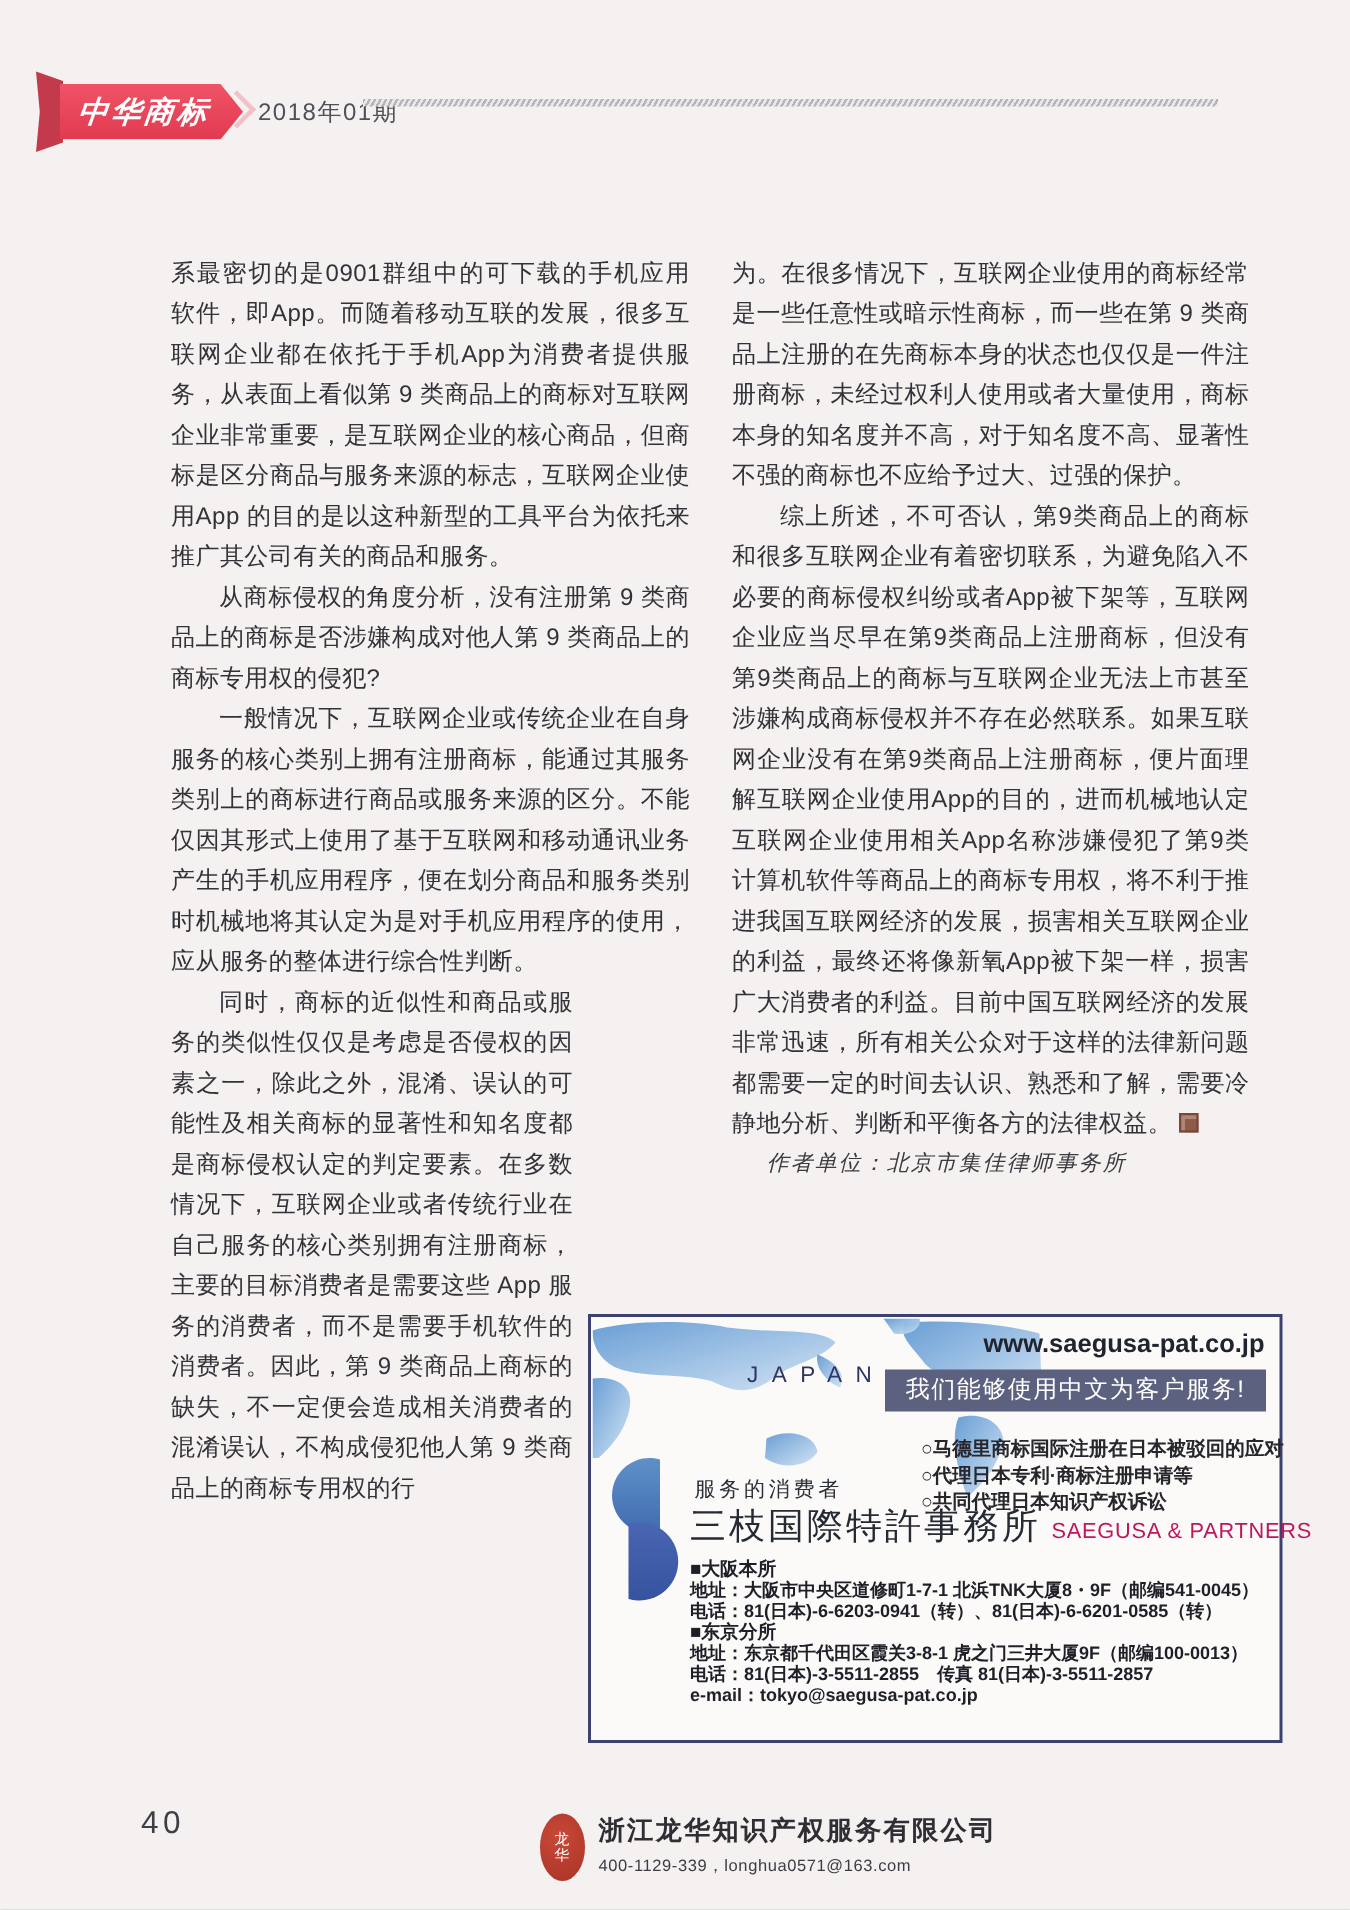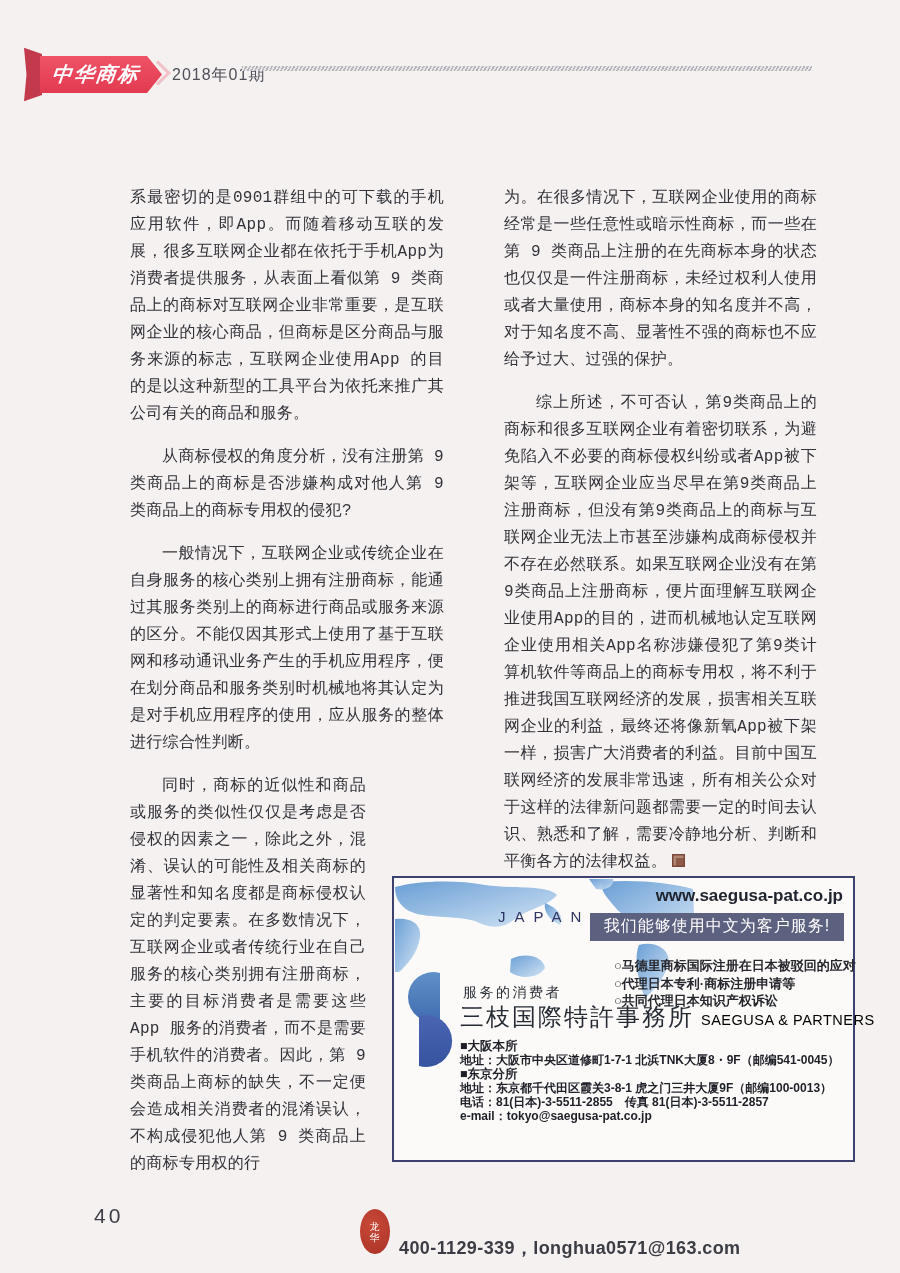--- a/index.html
+++ b/index.html
@@ -16,21 +16,21 @@
   .ribbon-title{color:#fff;font-family:"DejaVu Serif",serif;font-style:italic;font-weight:bold;
                 font-size:20px;letter-spacing:2px;transform:skewX(-6deg);padding-right:10px;white-space:nowrap;}
   .ribbon-chevron{position:absolute;left:149px;top:64px;width:15px;height:15px;
                   border-top:3px solid #f0b2ba;border-right:3px solid #f0b2ba;transform:rotate(45deg);opacity:.75;}
   .issue{position:absolute;left:172px;top:65px;font-size:16px;color:#4f5058;letter-spacing:1px;}
   .hatch{position:absolute;left:242px;top:66px;width:570px;height:5px;
          background:repeating-linear-gradient(120deg,#b4b4ba 0 1.5px,#e9e7e8 1.5px 3.2px);}
   
   .col{position:absolute;top:169px;font-size:16px;line-height:27px;color:#323238;
        text-align:justify;letter-spacing:.3px;}
-  .col p{margin:16px;font-family:Liberation Mono, monospace;}
+  .col p{margin:0;}
   .col p.ind{text-indent:2em;}
   .col-left{left:114px;width:346px;}
   .col-right{left:488px;width:345px;}
   .wrap-spacer{float:right;width:78px;height:326px;margin-top:27px;}
   .end-seal{display:inline-block;width:13px;height:13px;background:#8f5b49;margin-left:5px;vertical-align:-1px;
             box-shadow:inset 0 0 0 1.5px #7a4838, inset 4px 4px 0 0 rgba(255,235,220,.30);}
   .author{margin-top:13px;font-family:"DejaVu Serif",serif;font-style:italic;font-size:14.5px;
           color:#3a3a40;text-indent:1.6em;letter-spacing:1.5px;text-align:left;}
   
   .ad{position:absolute;left:392px;top:876px;width:463px;height:286px;background:#fbfaf9;
@@ -40,33 +40,33 @@
              color:#2f3563;font-weight:500;}
   .ad-url{position:absolute;right:10px;top:8px;font-size:17px;font-weight:bold;color:#20242e;}
   .ad-banner{position:absolute;right:9px;top:35px;width:254px;background:#5d6180;color:#fff;
              font-weight:normal;font-size:16px;text-align:center;padding:3px 0 4px;letter-spacing:1px;}
   .ad-bullets{position:absolute;left:208px;top:67px;margin:12px;padding:0;list-style:none;
               font-size:13px;font-weight:bold;color:#26262c;line-height:17.5px;white-space:nowrap;}
   .ad-logo{position:absolute;left:12px;top:92px;}
   .firm-type{position:absolute;left:69px;top:106px;font-size:14px;color:#2b2f36;letter-spacing:2.5px;}
   .firm-row{position:absolute;left:66px;top:123px;white-space:nowrap;}
   .firm-name{font-size:24px;color:#262b33;letter-spacing:2px;}
-  .firm-en{font-size:14.5px;color:#000000;margin-left:7px;letter-spacing:.5px;font-weight:500;}
+  .firm-en{font-size:14.5px;color:#be185d;margin-left:7px;letter-spacing:.5px;font-weight:500;}
   .addr{position:absolute;left:66px;top:161px;font-size:12px;font-weight:bold;color:#1e1f27;line-height:14px;white-space:nowrap;}
   .addr .lbl{font-size:12.5px;}
   
   .pageno{position:absolute;left:94px;top:1204px;font-size:21px;color:#3e3e46;letter-spacing:3px;}
   .f-seal{position:absolute;left:360px;top:1209px;width:30px;height:45px;border-radius:50%;
           background:radial-gradient(circle at 40% 35%,#c84837,#a93327);
           display:flex;align-items:center;justify-content:center;}
   .f-seal span{display:block;width:11px;font-size:10px;line-height:11px;color:#fff;
                font-family:"DejaVu Serif",serif;word-break:break-all;text-align:left;}
   .f-company{position:absolute;left:399px;top:1208px;font-size:17.5px;font-weight:bold;
              color:#2e2e34;letter-spacing:1.5px;}
-  .f-contact{position:absolute;left:399px;top:1236px;font-size:18px;font-weight:bold;
+  .f-contact{position:absolute;left:399px;top:1236px;font-size:11px;font-weight:normal;
              color:#3c3c44;letter-spacing:.4px;}
 </style>
 </head>
 <body>
 
 <div class="page">
 
   <div class="ribbon-fold"></div>
   <div class="ribbon">
     <span class="ribbon-title">中华商标</span>
@@ -128,26 +128,28 @@
       <path d="M34,3 A25,25 0 1,0 34,51 Z" fill="url(#lg1)"></path>
       <path d="M13,46 A26,26 0 1,1 13,96 Z" fill="url(#lg2)"></path>
     </svg>
     <div class="firm-type">服务的消费者</div>
     <div class="firm-row">
       <span class="firm-name">三枝国際特許事務所</span><span class="firm-en">SAEGUSA &amp; PARTNERS</span>
     </div>
     <div class="addr">
       <div class="lbl">■大阪本所</div>
       <div>地址：大阪市中央区道修町1-7-1 北浜TNK大厦8・9F（邮编541-0045）</div>
+      <div>电话：81(日本)-6-6203-0941（转）、81(日本)-6-6201-0585（转）</div>
       <div class="lbl">■东京分所</div>
       <div>地址：东京都千代田区霞关3-8-1 虎之门三井大厦9F（邮编100-0013）</div>
       <div>电话：81(日本)-3-5511-2855　传真 81(日本)-3-5511-2857</div>
       <div>e-mail：tokyo@saegusa-pat.co.jp</div>
     </div>
   </aside>
 
   <span class="pageno">40</span>
   <div class="f-seal">
     <span>龙华</span>
   </div>
+  <div class="f-company">浙江龙华知识产权服务有限公司</div>
   <div class="f-contact">400-1129-339，longhua0571@163.com</div>
 
 </div>
 
 </body></html>

